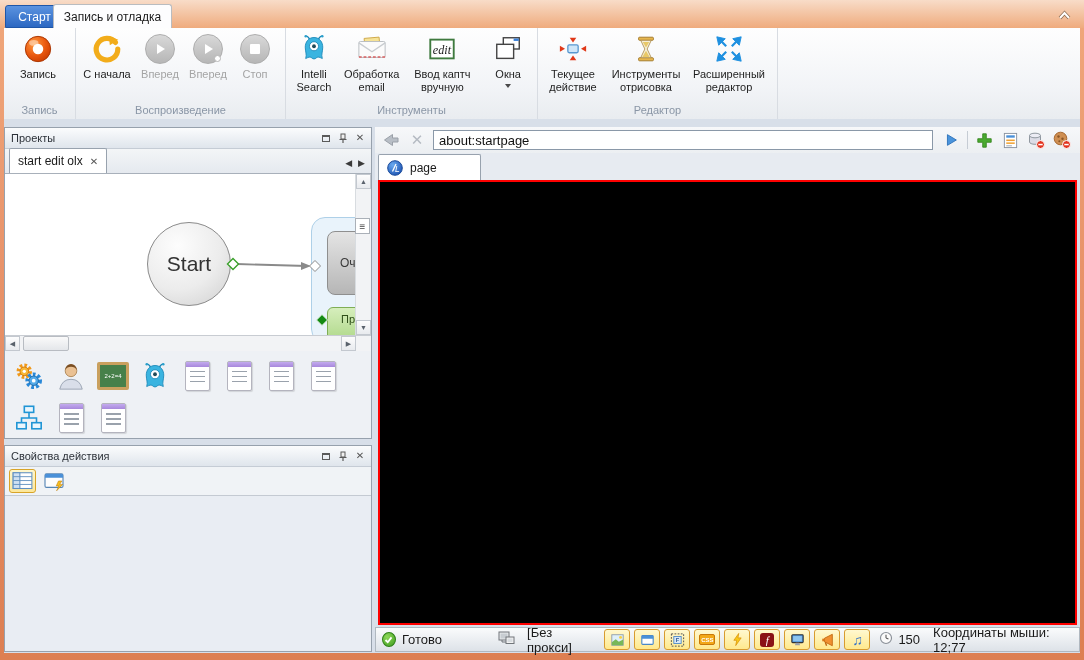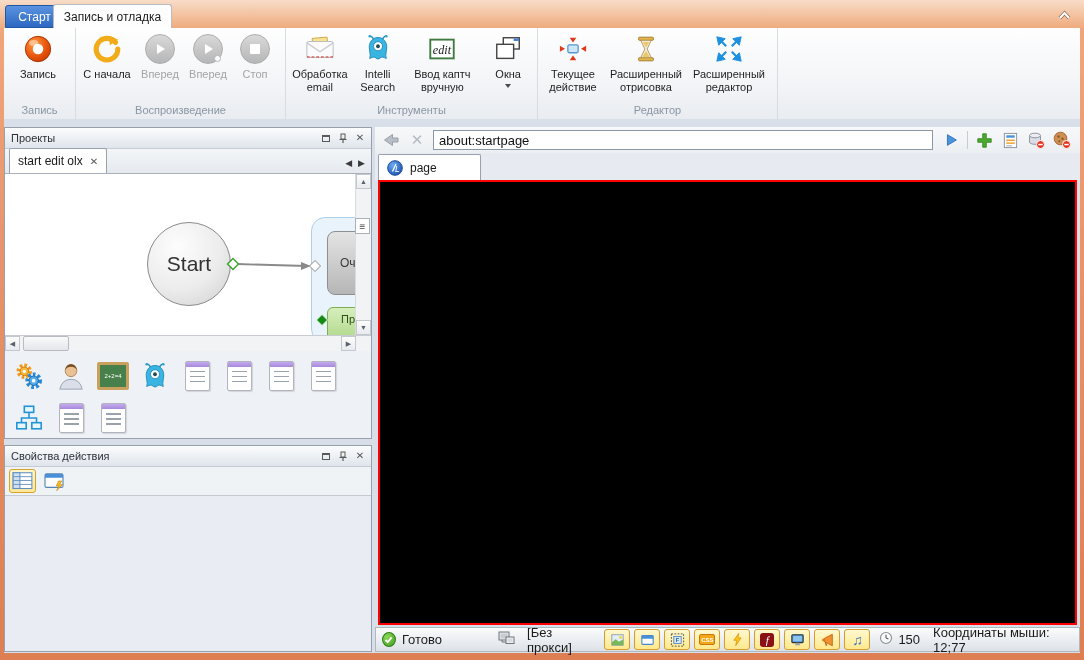--- a/index.html
+++ b/index.html
@@ -177,44 +177,44 @@
         </div>
         <div class="rlb">Стоп</div>
       </div>
     </div>
     <div class="glabel">Воспроизведение</div>
   </div>
 
 
   <div class="rgroup" style="width:252px">
     <div class="btns">
-      <div class="rbtn" style="width:64px">
-        <div class="ric">
-          <svg width="30" height="30" viewBox="0 0 32 32">
-              <rect x="8" y="4" width="16" height="11" fill="#f6e396" stroke="#cfa94a" transform="rotate(-5 16 9)"></rect>
-              <rect x="2" y="8" width="28" height="17" rx="1.5" fill="#fbfbfb" stroke="#b8bcc0"></rect>
-              <path d="M2 9.5 L16 19 L30 9.5" fill="none" stroke="#c8ccd0" stroke-width="1.4"></path>
-              <path d="M2 24.5 H30" stroke="#d86060" stroke-width="1.6" stroke-dasharray="3 2"></path>
-            </svg>
-        </div>
-        <div class="rlb">Обработка email</div>
-      </div>
       <div class="rbtn" style="width:52px">
         <div class="ric">
           <svg width="28" height="28" viewBox="0 0 32 32">
               <path d="M11 6 Q9 2 6.5 2.5 M21 6 Q23 2 25.5 2.5" stroke="#1a88b8" stroke-width="1.6" fill="none"></path>
               <circle cx="6.5" cy="2.5" r="1.4" fill="#2aa0cc"></circle>
               <circle cx="25.5" cy="2.5" r="1.4" fill="#2aa0cc"></circle>
               <path d="M16 4 C22.5 4 26 9.5 26 15 C26 20 24 23.5 25.5 28 C22 26.5 21 25.8 19 27 C17 29 15 29 13 27 C11 25.8 10 26.5 6.5 28 C8 23.5 6 20 6 15 C6 9.5 9.5 4 16 4 Z" fill="#3ab4e0" stroke="#1a88b8"></path>
               <circle cx="16" cy="14" r="5.2" fill="#fff" stroke="#1a88b8"></circle>
               <circle cx="16" cy="14" r="2.2" fill="#204a58"></circle>
             </svg>
         </div>
         <div class="rlb">Intelli Search</div>
       </div>
+      <div class="rbtn" style="width:64px">
+        <div class="ric">
+          <svg width="30" height="30" viewBox="0 0 32 32">
+              <rect x="8" y="4" width="16" height="11" fill="#f6e396" stroke="#cfa94a" transform="rotate(-5 16 9)"></rect>
+              <rect x="2" y="8" width="28" height="17" rx="1.5" fill="#fbfbfb" stroke="#b8bcc0"></rect>
+              <path d="M2 9.5 L16 19 L30 9.5" fill="none" stroke="#c8ccd0" stroke-width="1.4"></path>
+              <path d="M2 24.5 H30" stroke="#d86060" stroke-width="1.6" stroke-dasharray="3 2"></path>
+            </svg>
+        </div>
+        <div class="rlb">Обработка email</div>
+      </div>
       <div class="rbtn" style="width:78px">
         <div class="ric">
           <svg width="30" height="30" viewBox="0 0 32 32">
               <rect x="3.5" y="6" width="25" height="20" fill="#fff" stroke="#3f7a3f" stroke-width="2"></rect>
               <text x="16" y="21" font-size="13" font-style="italic" font-family="Liberation Serif,serif" fill="#1a1a1a" text-anchor="middle">edit</text>
             </svg>
         </div>
         <div class="rlb">Ввод каптч вручную</div>
       </div>
       <div class="rbtn" style="width:54px">
@@ -249,21 +249,21 @@
       <div class="rbtn" style="width:80px">
         <div class="ric">
           <svg width="28" height="30" viewBox="0 0 32 32">
               <rect x="7.5" y="2.5" width="17" height="3.6" rx="1.2" fill="#e6b64e" stroke="#9a7020"></rect>
               <rect x="7.5" y="25.9" width="17" height="3.6" rx="1.2" fill="#e6b64e" stroke="#9a7020"></rect>
               <path d="M10 6.1 H22 L17.3 16 L22 25.9 H10 L14.7 16 Z" fill="#f5efd8" stroke="#b09050"></path>
               <path d="M12.3 8 H19.7 L16 14.2 Z" fill="#e8c868"></path>
               <path d="M16 18 L20.2 25 H11.8 Z" fill="#e8c868"></path>
             </svg>
         </div>
-        <div class="rlb">Расширенный отрисовка</div>
+        <div class="rlb">Инструменты отрисовка</div>
       </div>
       <div class="rbtn" style="width:86px">
         <div class="ric">
           <svg width="30" height="30" viewBox="0 0 32 32" stroke="#1e90e0" fill="#1e90e0">
               <path d="M13 13 L7 7 M19 13 L25 7 M13 19 L7 25 M19 19 L25 25" stroke-width="2.4" fill="none"></path>
               <polygon points="3,3 12,5 5,12"></polygon>
               <polygon points="29,3 20,5 27,12"></polygon>
               <polygon points="3,29 5,20 12,27"></polygon>
               <polygon points="29,29 27,20 20,27"></polygon>
             </svg>

